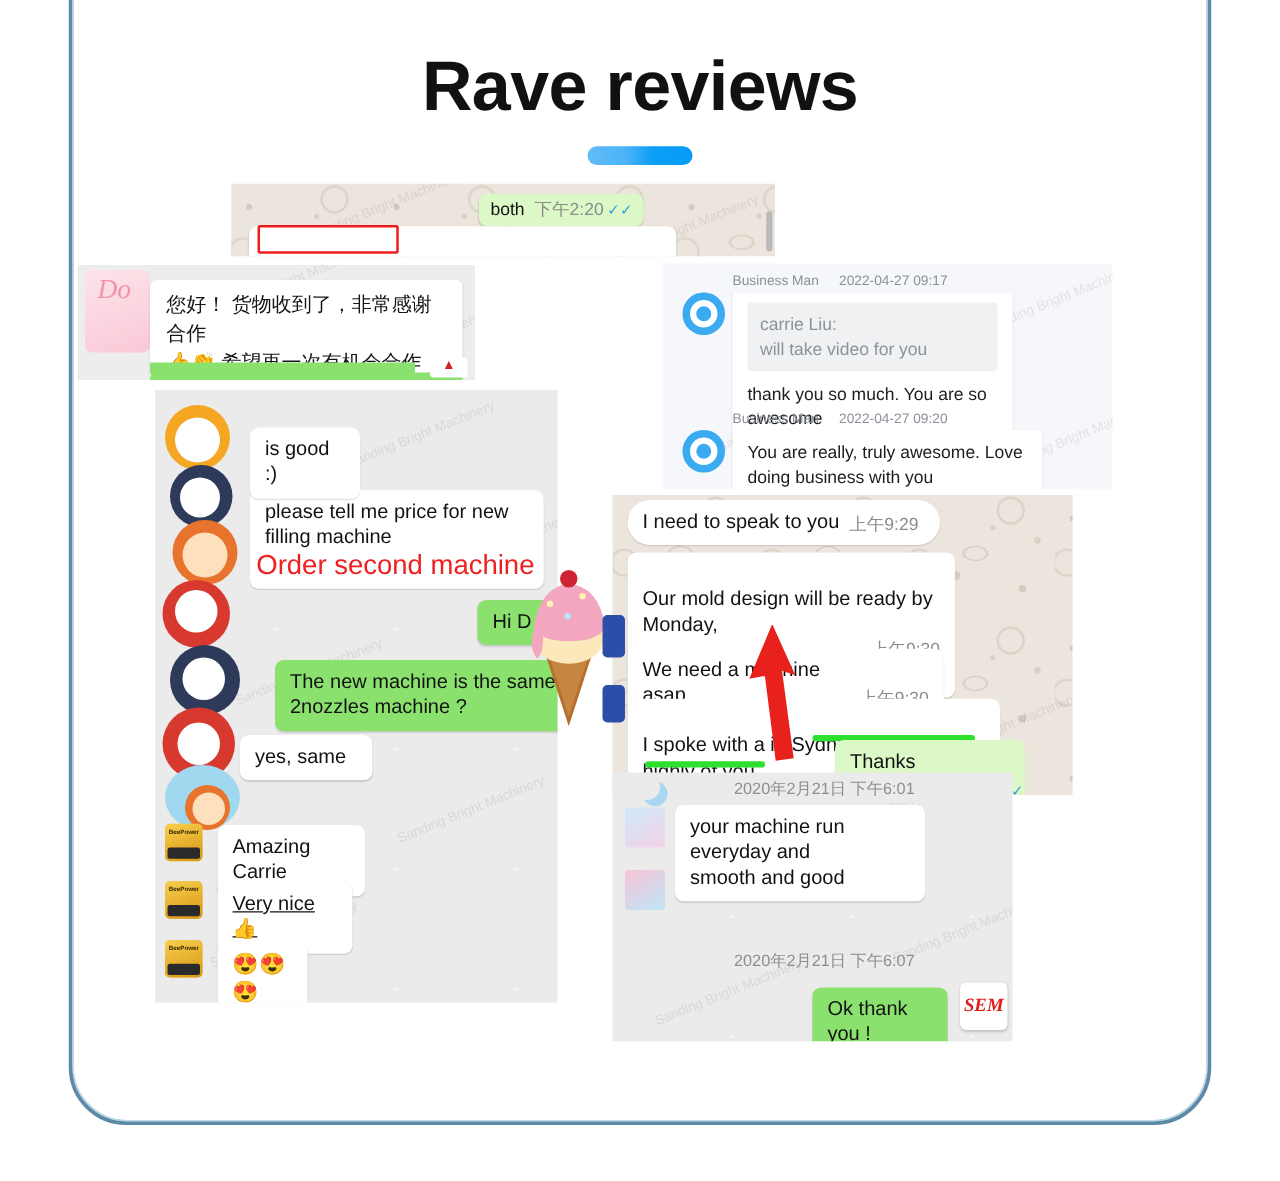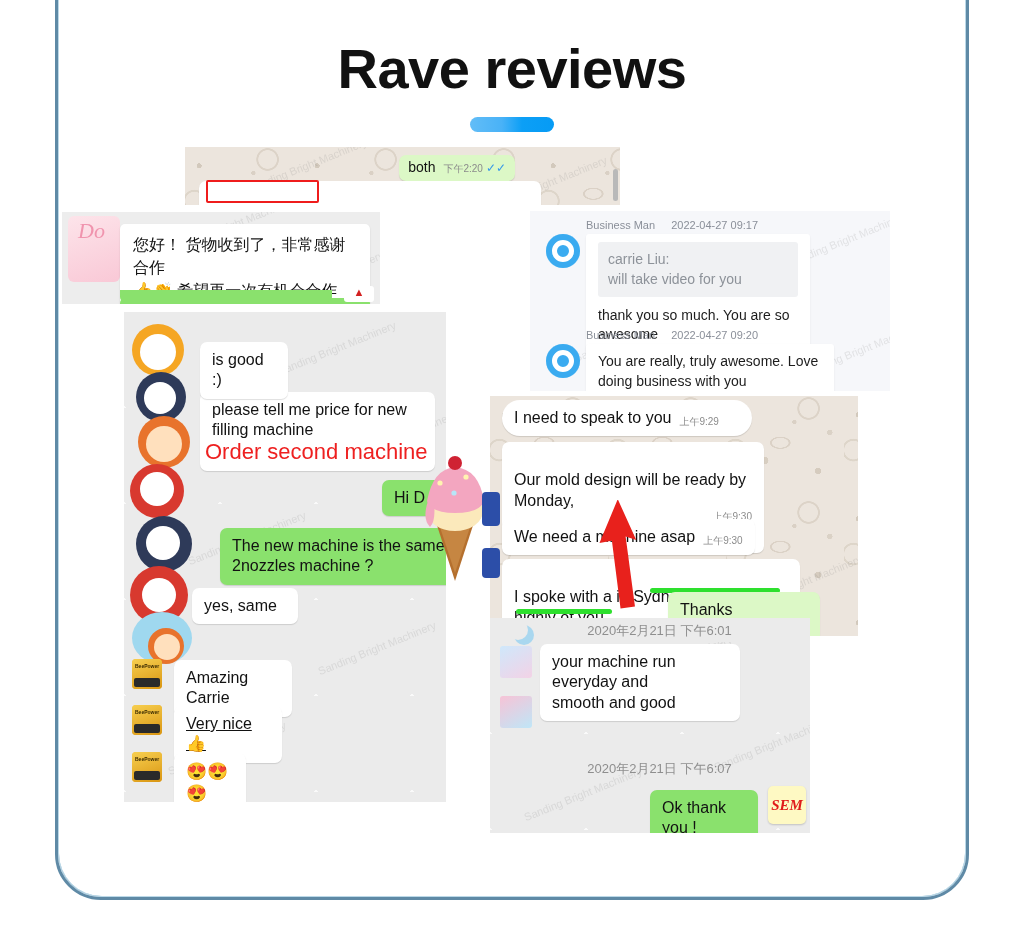--- a/index.html
+++ b/index.html
@@ -84,21 +84,21 @@
     font-size: 16px;
     line-height: 1.28;
     color: #121212;
     box-shadow: 0 1px 1px rgba(0,0,0,.13);
     white-space: pre-line;
   }
   .bubble.white { background: #ffffff; }
   .bubble.green { background: #8ae16d; }
   .bubble.green-pale { background: #dcf8c6; }
   .bubble .time {
-    font-size: 10px; color: #8b8b8b; margin-left: 8px;
+    font-size: 14px; color: #8b8b8b; margin-left: 8px;
     white-space: nowrap;
   }
   .bubble .ticks { color: #3a9ae8; font-size: 12px; margin-left: 3px; }
 
   .avatar {
     position: absolute;
     width: 30px; height: 30px; border-radius: 4px;
     background: linear-gradient(150deg,#f6c142,#e09a12);
     overflow: hidden;
   }
@@ -153,21 +153,21 @@
     position: absolute; color: rgba(120,120,120,.16);
     font-size: 11px; transform: rotate(-22deg); white-space: nowrap;
     pointer-events: none; font-family: "Liberation Sans", sans-serif;
   }
 
   
   .sticker-col { position: absolute; width: 78px; }
   .blob { position: absolute; border-radius: 50%; }
 
   .sem-logo {
-    position: absolute; width: 38px; height: 38px; background: #fef9c3;
+    position: absolute; width: 38px; height: 38px; background: #ffffff;
     border-radius: 5px; box-shadow: 0 1px 2px rgba(0,0,0,.18);
     display: flex; align-items: center; justify-content: center;
     font-size: 15px; font-weight: bold; color: #e01b1b; font-style: italic;
     font-family: "Liberation Serif", serif;
   }
   .icecream { position: absolute; }
   .arrow-red { position: absolute; }
   .thumb { font-size: 16px; }
 </style>
 </head>

